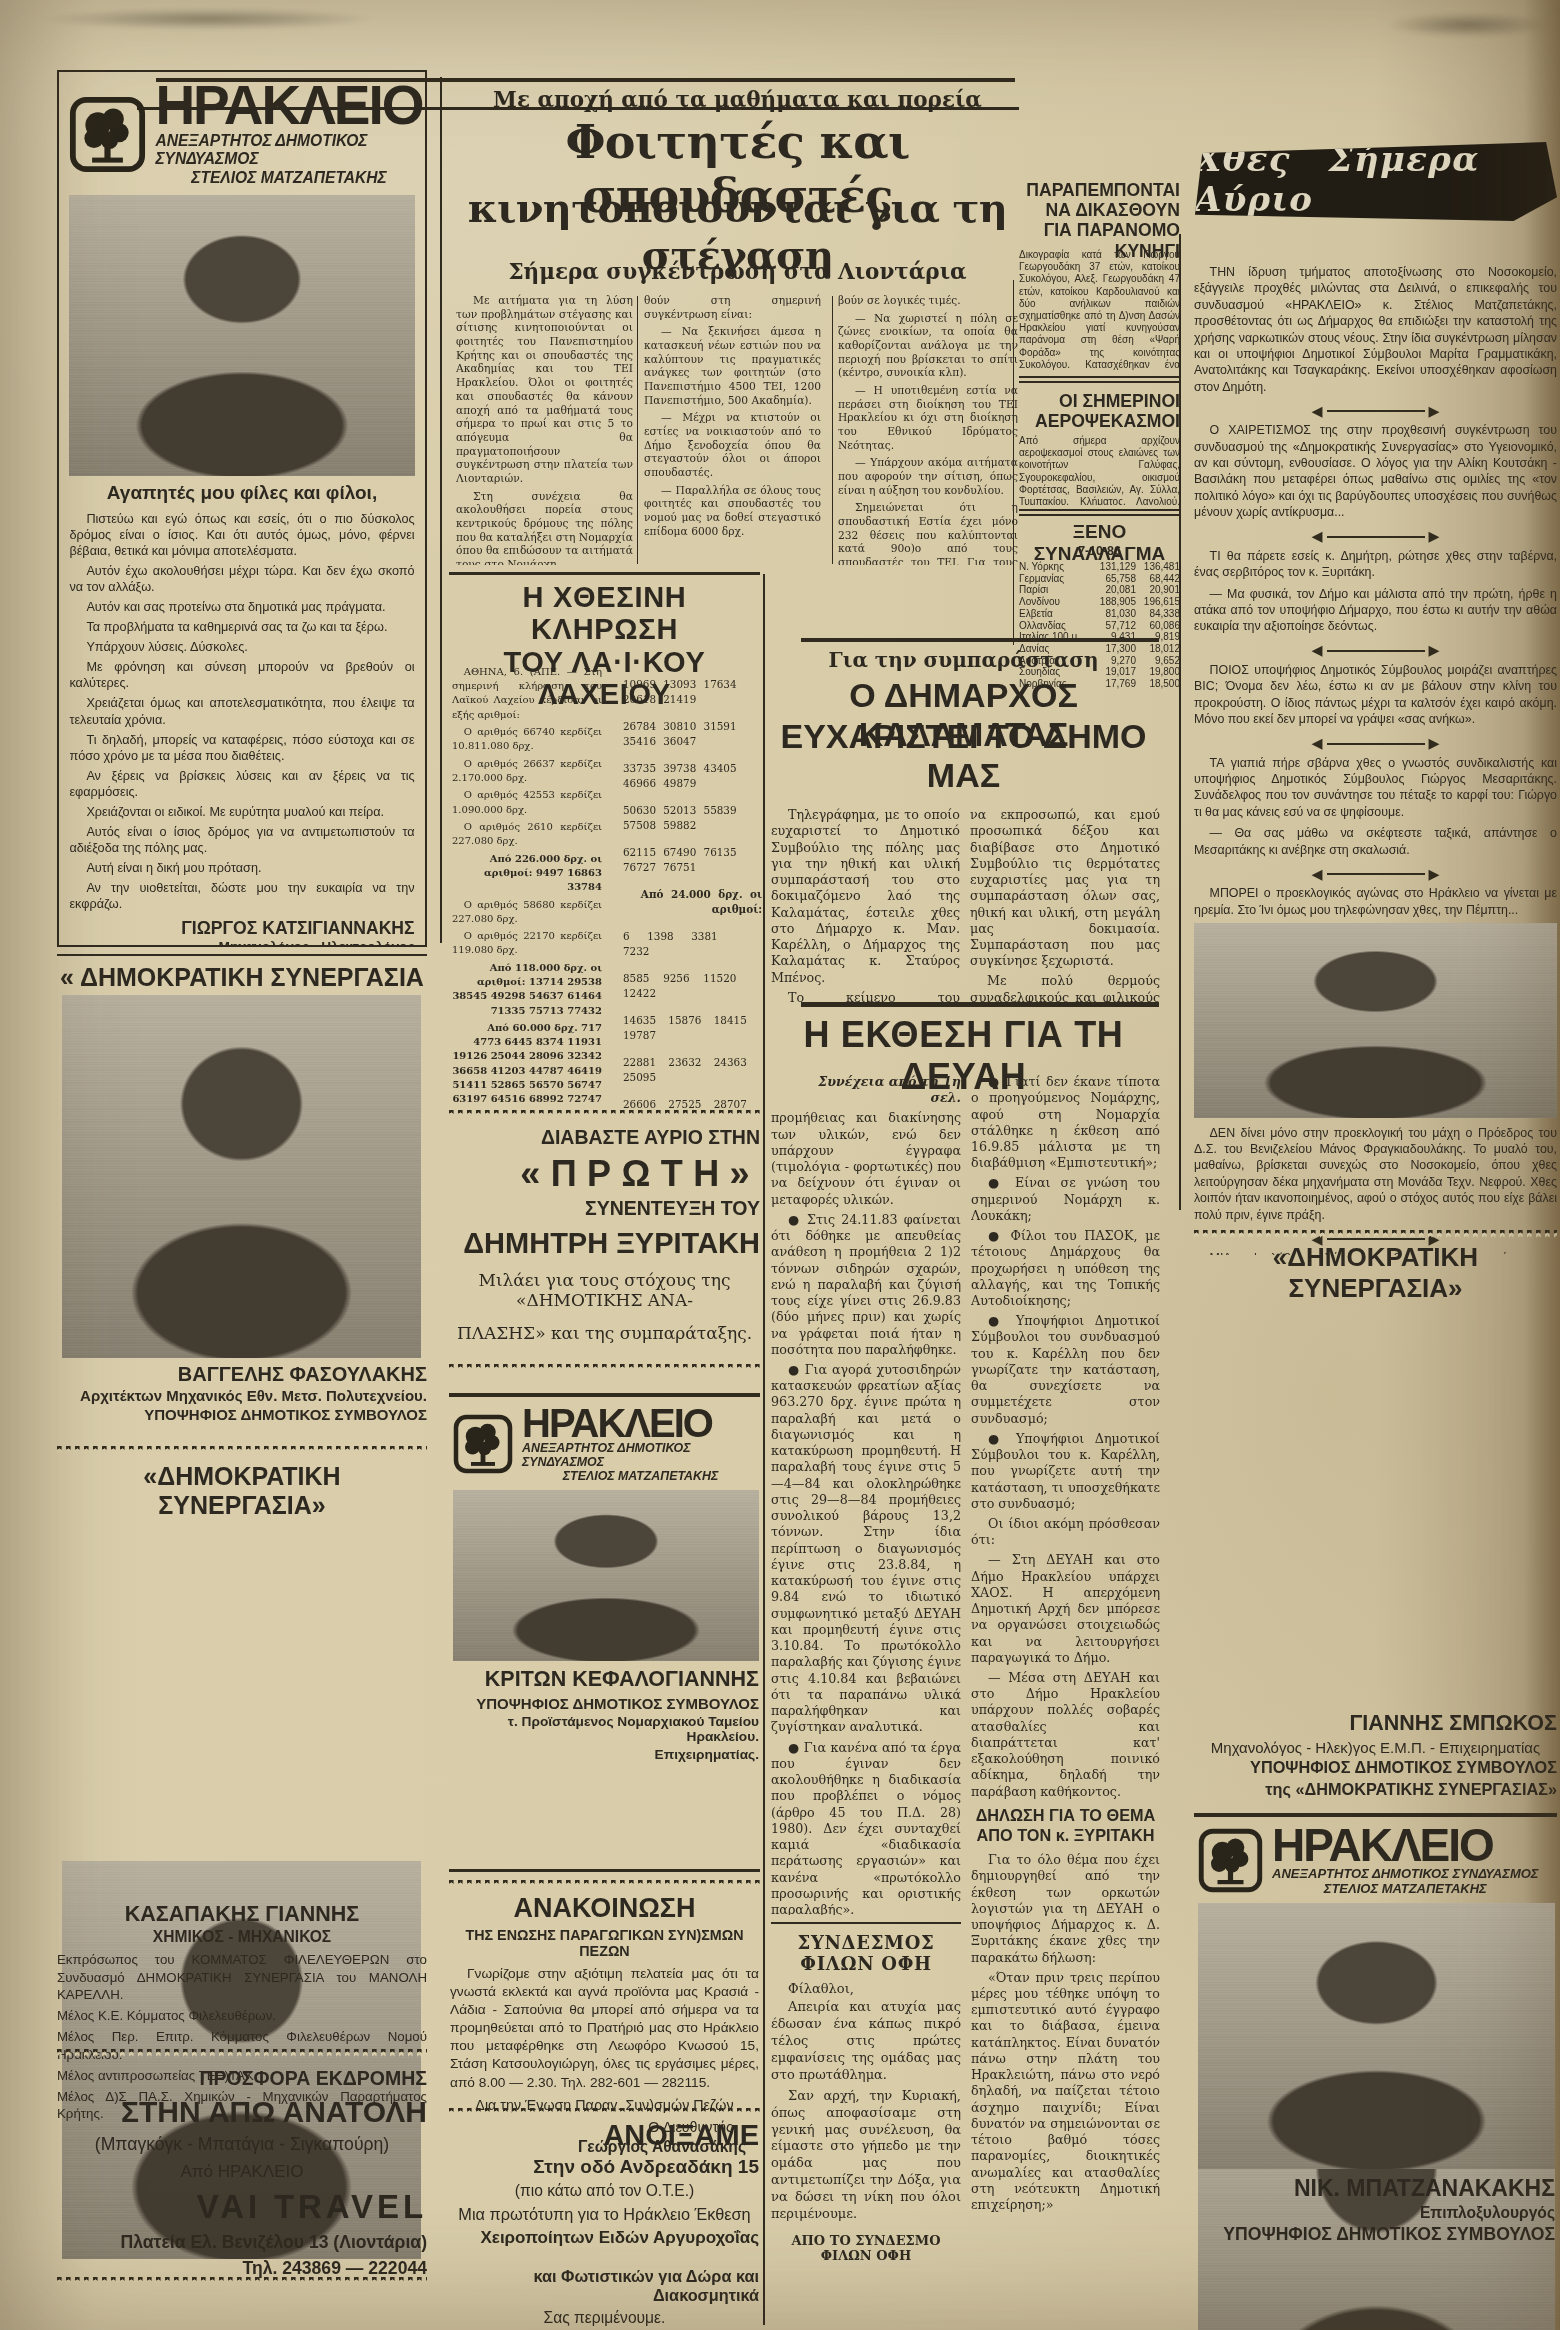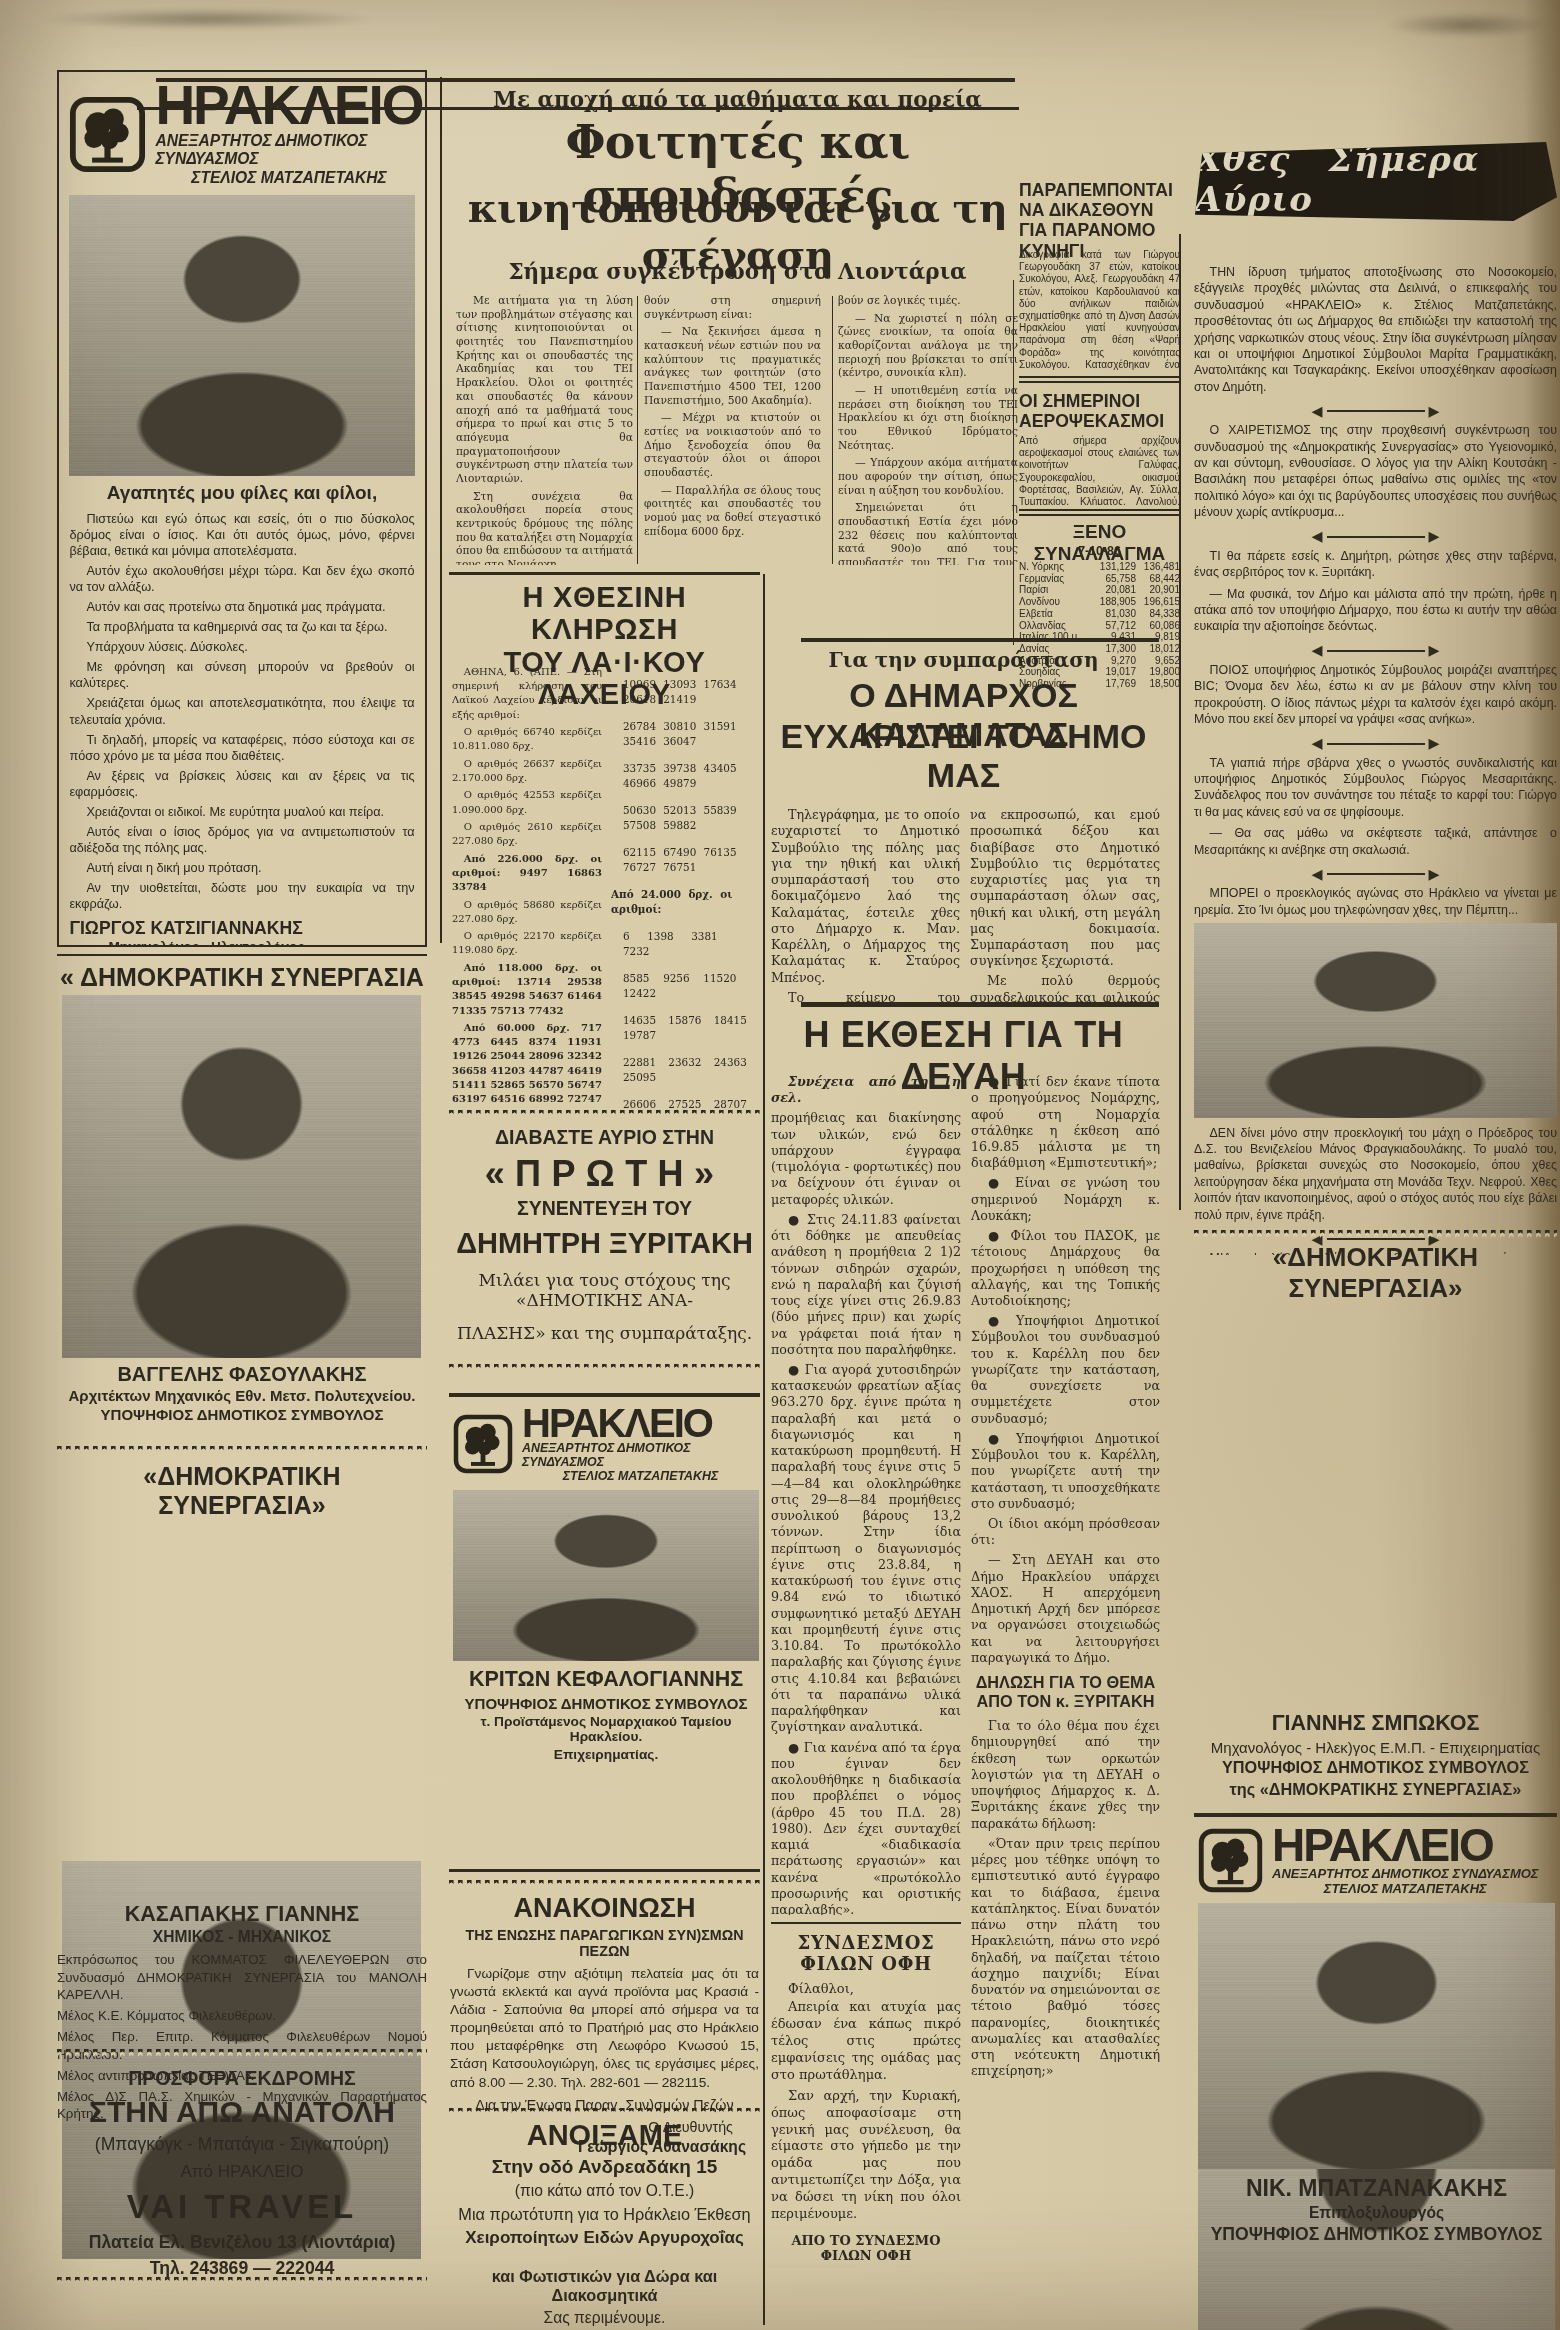--- a/index.html
+++ b/index.html
@@ -9,21 +9,21 @@
       radial-gradient(ellipse 60% 30% at 30% 8%, rgba(255,255,255,.10), transparent 60%),
       radial-gradient(ellipse 50% 40% at 85% 60%, rgba(120,95,55,.10), transparent 70%),
       linear-gradient(90deg,#c9bd9d,#d9cdab 6%,#d8cca9 55%,#d2c5a1 88%,#b3a483);
   }
   .page::after{content:"";position:absolute;inset:0;pointer-events:none;
     box-shadow:inset 0 0 124px rgba(70,52,25,.38);}
   .edge{position:absolute;top:0;right:0;width:36px;height:2330px;
     background:linear-gradient(90deg,transparent,rgba(90,66,30,.45));}
   .abs{position:absolute;}
   .sans{font-family:"Liberation Sans",sans-serif;}
-  .b{font-weight:bold;}
+  .b{font-weight:bold;text-align:right;}
   .c{text-align:center;}
   .j{text-align:justify;}
   .r{text-align:right;}
   .rule{position:absolute;background:#312b1f;}
   .drule{position:absolute;border-top:2.6px solid #312b1f;border-bottom:2.6px solid #312b1f;height:3.3px;}
   .box1{border:2.6px solid #312b1f;}
   .p{margin:0 0 3.9px 0;text-indent:17px;}
   .np{text-indent:0;}
   .photo{position:relative;overflow:hidden;background:linear-gradient(#b6ae9c,#857e6e);}
   .photo::before{content:"";position:absolute;inset:0;
@@ -306,20 +306,21 @@
 
   </div>
   <div class="abs j" style="left:971px;top:1074px;width:189px;height:1245px;font-size:12.7px;line-height:1.28;overflow:hidden;">
     <p class="p">● Γιατί δεν έκανε τίποτα ο προηγούμενος Νομάρχης, αφού στη Νομαρχία στάλθηκε η έκθεση από 16.9.85 μάλιστα με τη διαβάθμιση «Εμπιστευτική»;</p>
     <p class="p">● Είναι σε γνώση του σημερινού Νομάρχη κ. Λουκάκη;</p>
     <p class="p">● Φίλοι του ΠΑΣΟΚ, με τέτοιους Δημάρχους θα προχωρήσει η υπόθεση της αλλαγής, και της Τοπικής Αυτοδιοίκησης;</p>
     <p class="p">● Υποψήφιοι Δημοτικοί Σύμβουλοι του συνδυασμού του κ. Καρέλλη που δεν γνωρίζατε την κατάσταση, θα συνεχίσετε να συμμετέχετε στον συνδυασμό;</p>
     <p class="p">● Υποψήφιοι Δημοτικοί Σύμβουλοι του κ. Καρέλλη, που γνωρίζετε αυτή την κατάσταση, τι υποσχεθήκατε στο συνδυασμό;</p>
     <p class="p">Οι ίδιοι ακόμη πρόσθεσαν ότι:</p>
     <p class="p">— Στη ΔΕΥΑΗ και στο Δήμο Ηρακλείου υπάρχει ΧΑΟΣ. Η απερχόμενη Δημοτική Αρχή δεν μπόρεσε να οργανώσει στοιχειωδώς και να λειτουργήσει παραγωγικά το Δήμο.</p>
+    <p class="p">— Μέσα στη ΔΕΥΑΗ και στο Δήμο Ηρακλείου υπάρχουν πολλές σοβαρές ατασθαλίες και διαπράττεται κατ' εξακολούθηση ποινικό αδίκημα, δηλαδή την παράβαση καθήκοντος.</p>
     <div class="sans b c" style="font-size:16.3px;line-height:1.2;margin:6.5px 0;">
       <div>ΔΗΛΩΣΗ ΓΙΑ ΤΟ ΘΕΜΑ</div>
       <div>ΑΠΟ ΤΟΝ κ. ΞΥΡΙΤΑΚΗ</div>
     </div>
     <p class="p">Για το όλο θέμα που έχει δημιουργηθεί από την έκθεση των ορκωτών λογιστών για τη ΔΕΥΑΗ ο υποψήφιος Δήμαρχος κ. Δ. Ξυριτάκης έκανε χθες την παρακάτω δήλωση:</p>
     <p class="p">«Όταν πριν τρεις περίπου μέρες μου τέθηκε υπόψη το εμπιστευτικό αυτό έγγραφο και το διάβασα, έμεινα κατάπληκτος. Είναι δυνατόν πάνω στην πλάτη του Ηρακλειώτη, πάνω στο νερό δηλαδή, να παίζεται τέτοιο άσχημο παιχνίδι; Είναι δυνατόν να σημειώνονται σε τέτοιο βαθμό τόσες παρανομίες, διοικητικές ανωμαλίες και ατασθαλίες στη νεότευκτη Δημοτική επιχείρηση;»</p>
   </div>
 
   <div class="rule" style="left:771px;top:1922px;width:190px;height:2px;"></div>
   <div class="abs" style="left:771px;top:1932px;width:190px;height:391px;overflow:hidden;">

